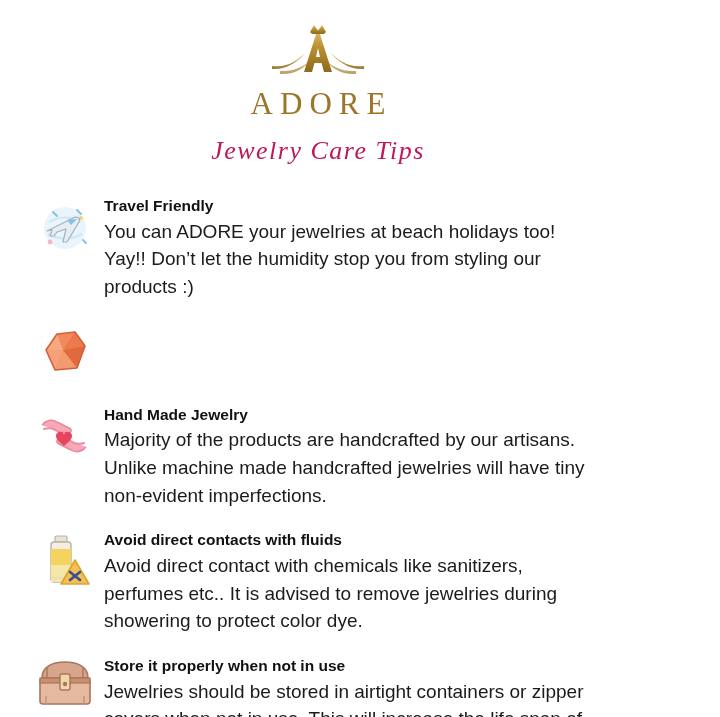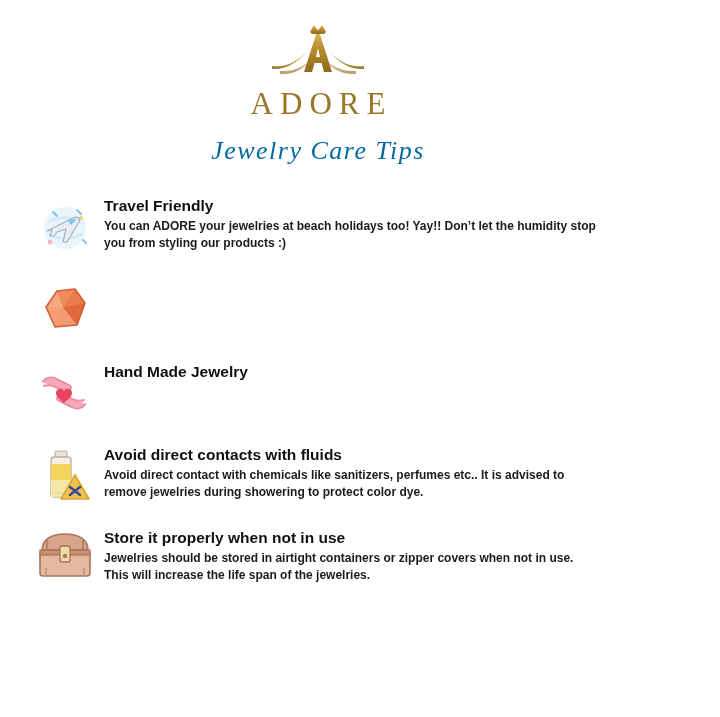--- a/index.html
+++ b/index.html
@@ -48,21 +48,21 @@
     font-weight: 400;
     background: linear-gradient(180deg, #8a6a25 0%, #c9a martin 40%, #b08a34 100%);
     color: #9a7628;
     text-indent: 7px;
   }
   .tagline {
     margin-top: 14px;
     font-family: "Liberation Serif", serif;
     font-style: italic;
     font-size: 26px;
-    color: #0369a1;
+    color: #be185d;
     letter-spacing: 1.5px;
   }
 
   
   .tips {
     margin-top: 30px;
     padding: 0 26px 0 26px;
   }
   .tip {
     display: flex;
@@ -84,25 +84,24 @@
     padding-right: 14px;
   }
   .tip-title {
     font-size: 15.5px;
     font-weight: bold;
     color: #111111;
     line-height: 1.35;
     margin: 0 0 1px 0;
   }
   .tip-text {
-    font-size: 12px;
+    font-size: 19px;
     color: #1b1b1b;
     line-height: 1.45;
     margin: 0;
-    font-weight: bold;
   }
 </style>
 </head>
 <body>
 
 <div class="page">
 
   <div class="header">
     <div class="logo-mark">
       <svg width="120" height="62" viewBox="0 0 120 62" xmlns="http://www.w3.org/2000/svg">
@@ -169,20 +168,21 @@
         <svg width="58" height="56" viewBox="0 0 58 56" xmlns="http://www.w3.org/2000/svg">
           <path d="M6 18 C10 13 16 12 21 15 L33 21 C36 22 36 26 32 26 L23 25" fill="#f7a8b8" stroke="#e8879c" stroke-width="1.4" stroke-linejoin="round"></path>
           <path d="M50 40 C46 45 40 46 35 43 L23 37 C20 36 20 32 24 32 L33 33" fill="#f7a8b8" stroke="#e8879c" stroke-width="1.4" stroke-linejoin="round"></path>
           <path d="M8 22 C14 20 20 22 25 27" stroke="#f28ba4" stroke-width="2" fill="none" stroke-linecap="round"></path>
           <path d="M48 36 C42 38 36 36 31 31" stroke="#f28ba4" stroke-width="2" fill="none" stroke-linecap="round"></path>
           <path d="M28 39 c-4.5 -4.2 -8 -6.6 -8 -10 a4.2 4.2 0 0 1 8 -1.8 a4.2 4.2 0 0 1 8 1.8 c0 3.4 -3.5 5.8 -8 10 z" fill="#e8435f"></path>
         </svg>
       </div>
       <div class="tip-body">
         <p class="tip-title">Hand Made Jewelry</p>
+        <p class="tip-text">Majority of the products are handcrafted by our artisans. Unlike machine made handcrafted jewelries will have tiny non-evident imperfections.</p>
       </div>
     </div>
 
     <div class="tip">
       <div class="tip-icon">
         <svg width="56" height="58" viewBox="0 0 56 58" xmlns="http://www.w3.org/2000/svg">
           <rect x="18" y="4" width="12" height="6" rx="1.6" fill="#e7e3d8" stroke="#b9b3a4" stroke-width="1.2"></rect>
           <rect x="14" y="10" width="20" height="40" rx="3" fill="#f4efe2" stroke="#b9b3a4" stroke-width="1.4"></rect>
           <rect x="14" y="17" width="20" height="16" fill="#f4d35e"></rect>
           <rect x="14" y="33" width="20" height="17" fill="#f6e6a8"></rect>

